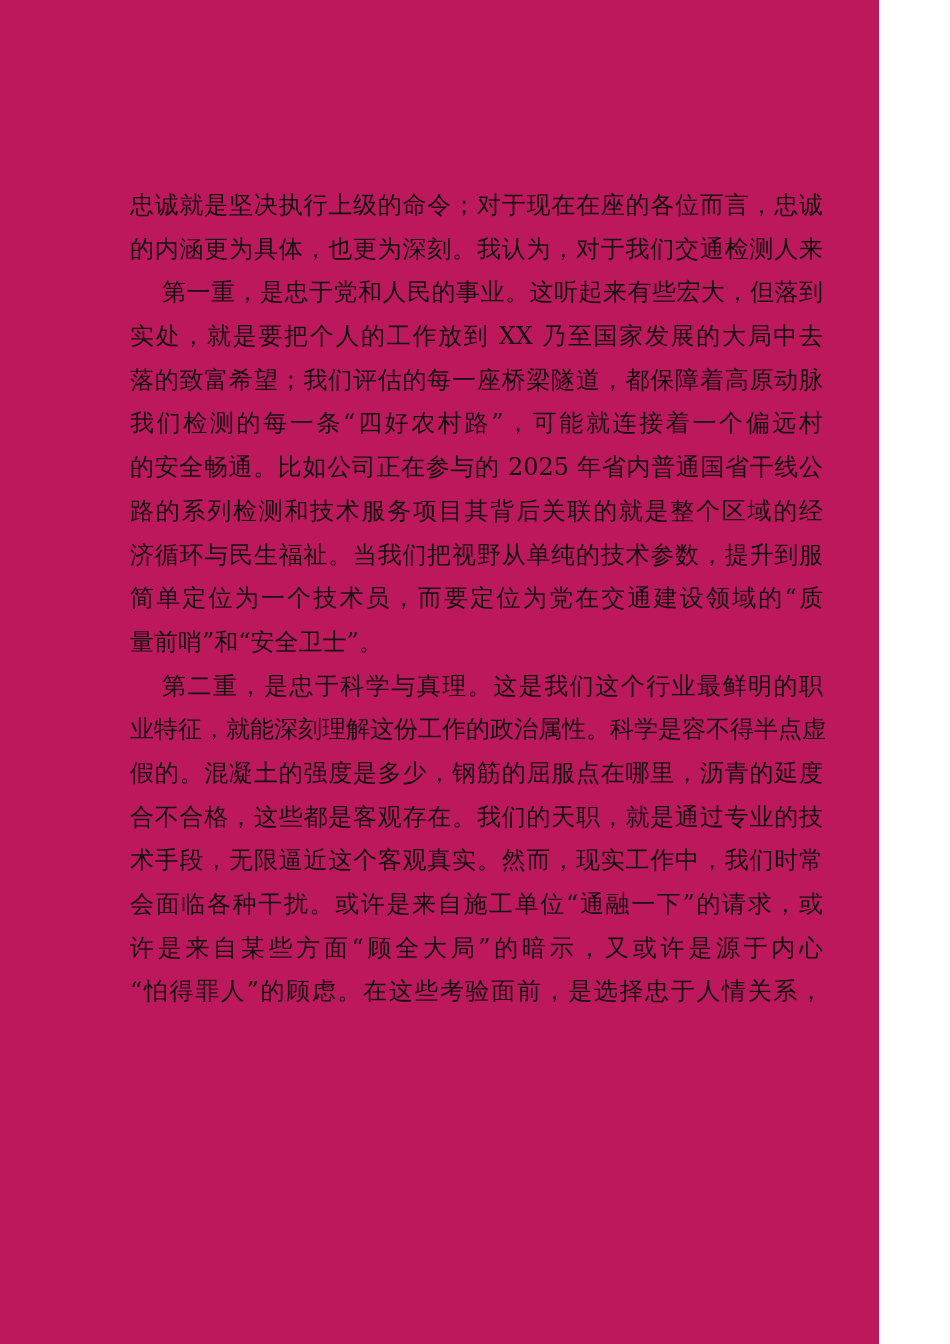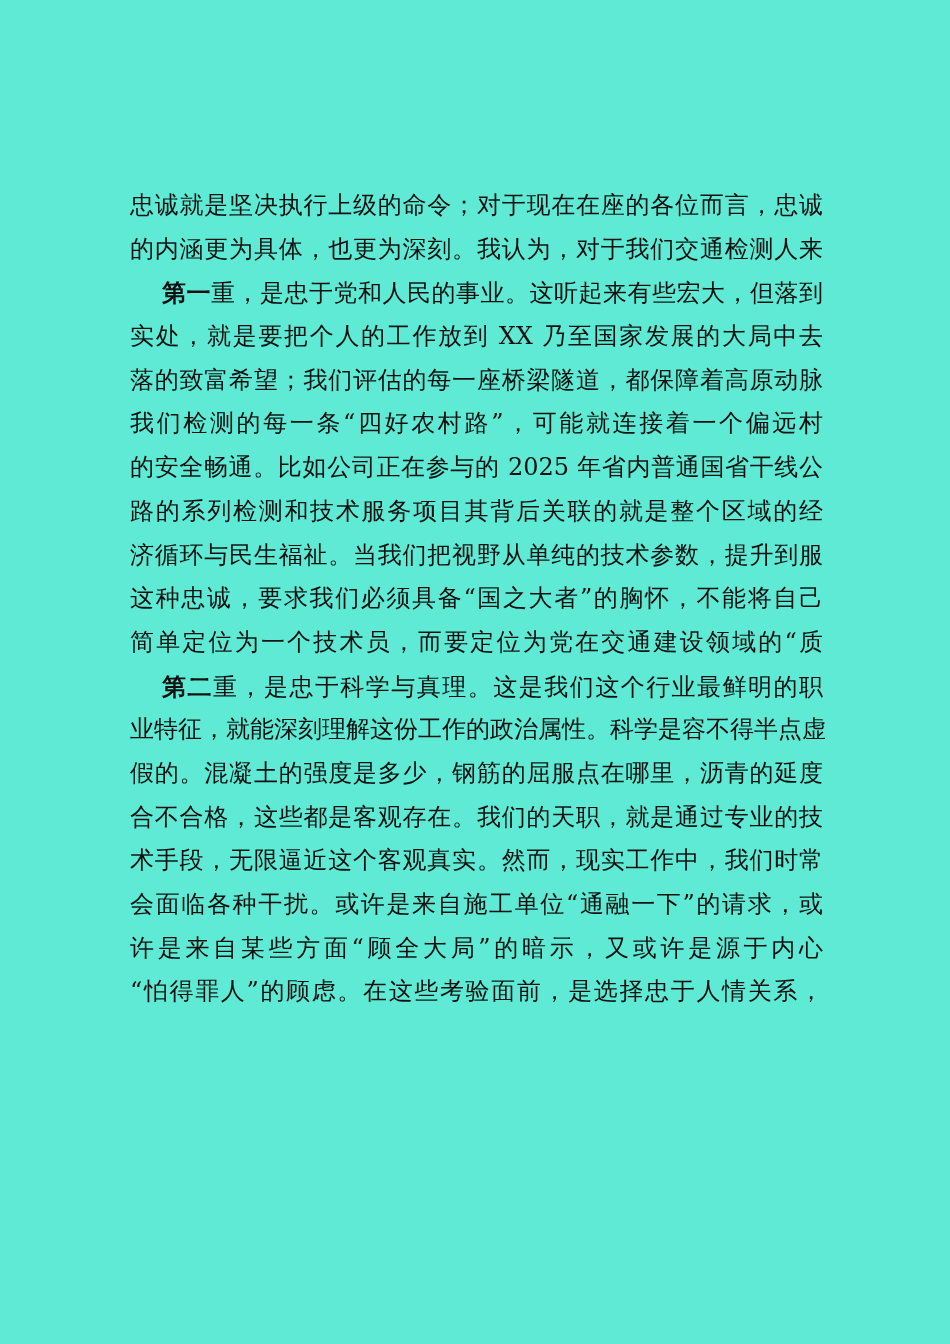--- a/index.html
+++ b/index.html
@@ -1,55 +1,55 @@
 <!DOCTYPE html>
 <html><head>
 <meta charset="utf-8">
 <style>
   html, body { margin: 0; padding: 0; background: #ffffff; }
   body { width: 950px; height: 1344px; position: relative; overflow: hidden; }
   .page {
-    position: absolute; left: 0; top: 0; width: 950px; height: 1344px;
-    background: #5eead4;
+    position: absolute; left: 0; top: 0; width: 879px; height: 1344px;
+    background: #be185d;
   }
   .body-text {
     position: absolute; left: 130px; top: 184px; width: 693px;
     font-family: "DejaVu Serif", "Liberation Serif", serif;
     font-size: 24px; color: #111111;
   }
   .line {
     height: 43.7px; line-height: 43.7px;
     white-space: nowrap; overflow: visible;
     text-align: justify; text-align-last: justify;
   }
   .line.last { text-align-last: left; }
   .line.indent { padding-left: 32px; }
-  .bold { font-weight: bold; }
+  .bold { font-weight: normal; }
 </style>
 </head>
 <body>
 
 <div class="page">
   <div class="body-text">
 
     <div>
       <div class="line">忠诚就是坚决执行上级的命令；对于现在在座的各位而言，忠诚</div>
       <div class="line">的内涵更为具体，也更为深刻。我认为，对于我们交通检测人来</div>
     </div>
 
     <div>
       <div class="line indent"><span class="bold">第一</span><span>重，是忠于党和人民的事业。这听起来有些宏大，但落到</span></div>
       <div class="line">实处，就是要把个人的工作放到 XX 乃至国家发展的大局中去</div>
       <div class="line">落的致富希望；我们评估的每一座桥梁隧道，都保障着高原动脉</div>
       <div class="line">我们检测的每一条“四好农村路”，可能就连接着一个偏远村</div>
       <div class="line">的安全畅通。比如公司正在参与的 2025 年省内普通国省干线公</div>
       <div class="line">路的系列检测和技术服务项目其背后关联的就是整个区域的经</div>
       <div class="line">济循环与民生福祉。当我们把视野从单纯的技术参数，提升到服</div>
-      <div class="line">这种忠诚，要求我们必须具备“国之大者”的胸怀，不能将自己</div>
       <div class="line">简单定位为一个技术员，而要定位为党在交通建设领域的“质</div>
+      <div class="line last">量前哨”和“安全卫士”。</div>
     </div>
 
     <div>
       <div class="line indent"><span class="bold">第二</span><span>重，是忠于科学与真理。这是我们这个行业最鲜明的职</span></div>
       <div class="line">业特征，就能深刻理解这份工作的政治属性。科学是容不得半点虚</div>
       <div class="line">假的。混凝土的强度是多少，钢筋的屈服点在哪里，沥青的延度</div>
       <div class="line">合不合格，这些都是客观存在。我们的天职，就是通过专业的技</div>
       <div class="line">术手段，无限逼近这个客观真实。然而，现实工作中，我们时常</div>
       <div class="line">会面临各种干扰。或许是来自施工单位“通融一下”的请求，或</div>
       <div class="line">许是来自某些方面“顾全大局”的暗示，又或许是源于内心</div>

